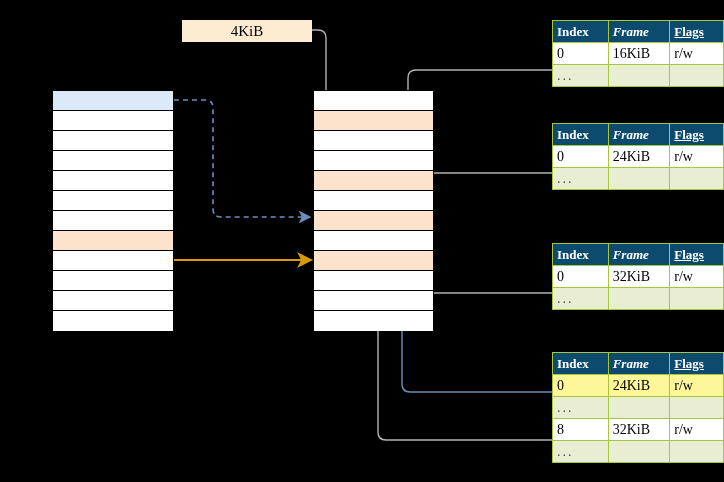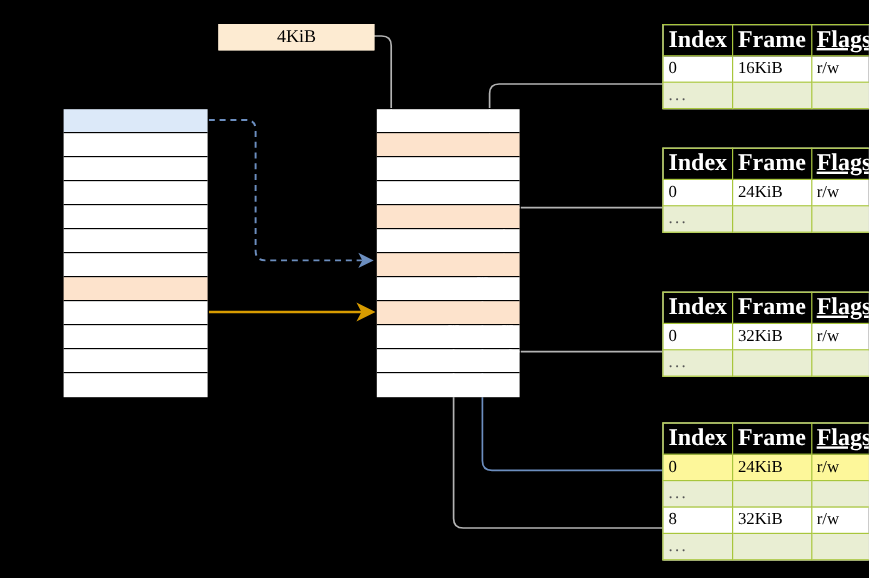--- a/index.html
+++ b/index.html
@@ -18,26 +18,26 @@
   .cell{box-sizing:border-box;border-bottom:1px solid #000;background:#fff;height:20px;}
   .cell:last-child{border-bottom:none;}
   .cell.blue{background:#dce9f9;}
   .cell.peach{background:#fde3cc;}
 
   
   .ptable{position:absolute;border-collapse:collapse;font-size:14px;
     background:#fff;}
   .ptable td,.ptable th{border:1px solid #a8c63c;padding:1px 4px;
     text-align:left;height:22px;box-sizing:border-box;color:#000;font-weight:normal;}
-  .ptable th{background:#000000;color:#ffffff;font-weight:bold;font-size:20px;}
+  .ptable th{background:#0c4a6e;color:#ffffff;font-weight:bold;font-size:13px;}
   .ptable td.c-index{width:56px;}
   .ptable td.c-frame{width:62px;}
   .ptable td.c-flags{width:54px;margin-top:12px;}
   .ptable th.c-index{width:56px;}
-  .ptable th.c-frame{width:62px;}
+  .ptable th.c-frame{width:62px;font-style:italic;}
   .ptable th.c-flags{width:54px;text-decoration:underline;}
   .ptable tr.ellipsis td{background:#e9eed3;color:#555;letter-spacing:2px;}
   .hl{background:#fdf79a;}
 </style>
 </head>
 <body>
 
 <div id="stage">
 
   <svg class="wires" viewBox="0 0 724 482">

